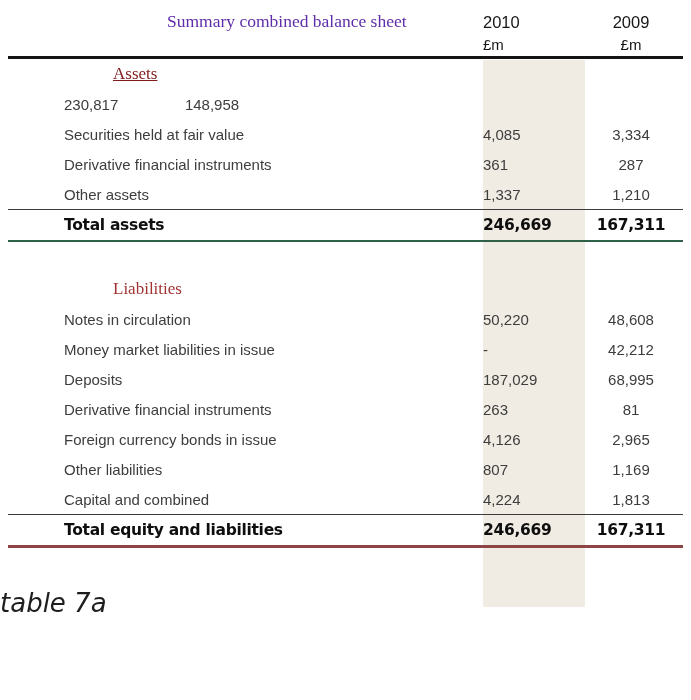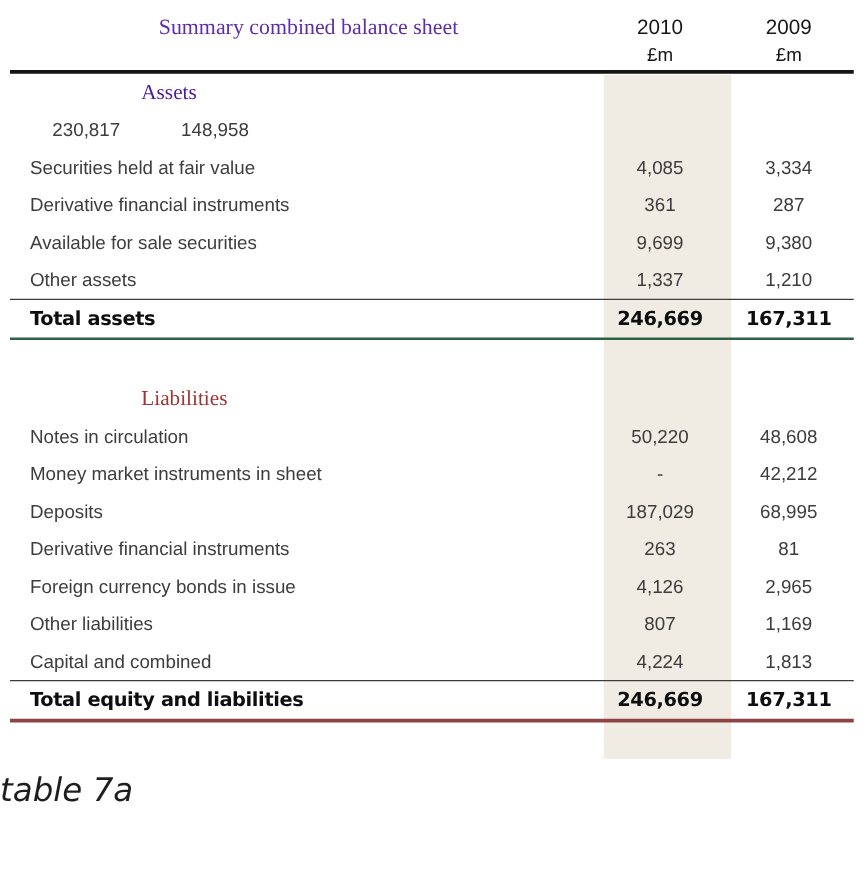--- a/index.html
+++ b/index.html
@@ -17,44 +17,45 @@
     width:102px;height:547px;
     background:#f0ece4;
     z-index:0;
   }
   .content{position:relative;z-index:1;}
   
   .frow{
     display:flex;align-items:center;
     padding-left:24px;padding-right:14px;
     height:30px;
+    margin-left:40px;
   }
   .lbl{flex:1;font-size:15px;color:#3d3d3d;}
-  .cell2010{width:102px;text-align:center;padding-right:12px;box-sizing:border-box;font-size:15px;color:#3d3d3d;}
+  .cell2010{width:102px;text-align:left;padding-right:12px;box-sizing:border-box;font-size:15px;color:#3d3d3d;}
   .cell2009{width:92px;text-align:center;box-sizing:border-box;font-size:15px;color:#3d3d3d;}
   
   .titlerow{height:32px;align-items:flex-end;}
   .title{
     font-family:"Liberation Serif", serif;
     font-size:17.5px;color:#5f2daa;
     padding-left:103px;
   }
   .colhead{font-size:16.5px;color:#161616;}
   .unitrow{height:24px;align-items:center;}
   .unit{font-size:15px;color:#161616;}
   
   .rule{border:none;margin:0 8px;}
   .rule-thick{border-top:3.5px solid #141414;height:0;}
   .rule-thin{border-top:1.5px solid #3c3c3c;height:0;}
   .rule-green{border-top:2.5px solid #2e6147;height:0;}
   .rule-maroon{border-top:3px solid #8c4444;height:0;}
   
   .headrow{height:30px;display:flex;align-items:center;padding-left:113px;}
   .sechead{font-family:"Liberation Serif", serif;font-size:17px;}
-  .sechead.assets{color:#4c1d95;}
+  .sechead.assets{color:#7f1d1d;text-decoration:underline;}
   .sechead.liab{color:#a03434;font-family:Liberation Serif, serif;}
   
   .totalrow{height:30px;}
   .totalrow .lbl, .totalrow .cell2010, .totalrow .cell2009{
     font-family:"DejaVu Sans", sans-serif;
     font-weight:bold;font-size:15.5px;color:#0e0e0e;
     letter-spacing:-0.3px;
   }
   .gap{height:32px;}
   
@@ -96,25 +97,20 @@
       <div class="lbl">Securities held at fair value</div>
       <div class="cell2010">4,085</div>
       <div class="cell2009">3,334</div>
     </div>
     <div class="frow">
       <div class="lbl">Derivative financial instruments</div>
       <div class="cell2010">361</div>
       <div class="cell2009">287</div>
     </div>
     <div class="frow">
-      <div class="lbl">Available for sale securities</div>
-      <div class="cell2010">9,699</div>
-      <div class="cell2009">9,380</div>
-    </div>
-    <div class="frow">
       <div class="lbl">Other assets</div>
       <div class="cell2010">1,337</div>
       <div class="cell2009">1,210</div>
     </div>
 
     <div class="rule rule-thin"></div>
     <div class="frow totalrow">
       <div class="lbl">Total assets</div>
       <div class="cell2010">246,669</div>
       <div class="cell2009">167,311</div>
@@ -126,21 +122,21 @@
     <div class="headrow">
       <span class="sechead liab">Liabilities</span>
     </div>
 
     <div class="frow">
       <div class="lbl">Notes in circulation</div>
       <div class="cell2010">50,220</div>
       <div class="cell2009">48,608</div>
     </div>
     <div class="frow">
-      <div class="lbl">Money market instruments in sheet</div>
+      <div class="lbl">Money market liabilities in issue</div>
       <div class="cell2010">-</div>
       <div class="cell2009">42,212</div>
     </div>
     <div class="frow">
       <div class="lbl">Deposits</div>
       <div class="cell2010">187,029</div>
       <div class="cell2009">68,995</div>
     </div>
     <div class="frow">
       <div class="lbl">Derivative financial instruments</div>

